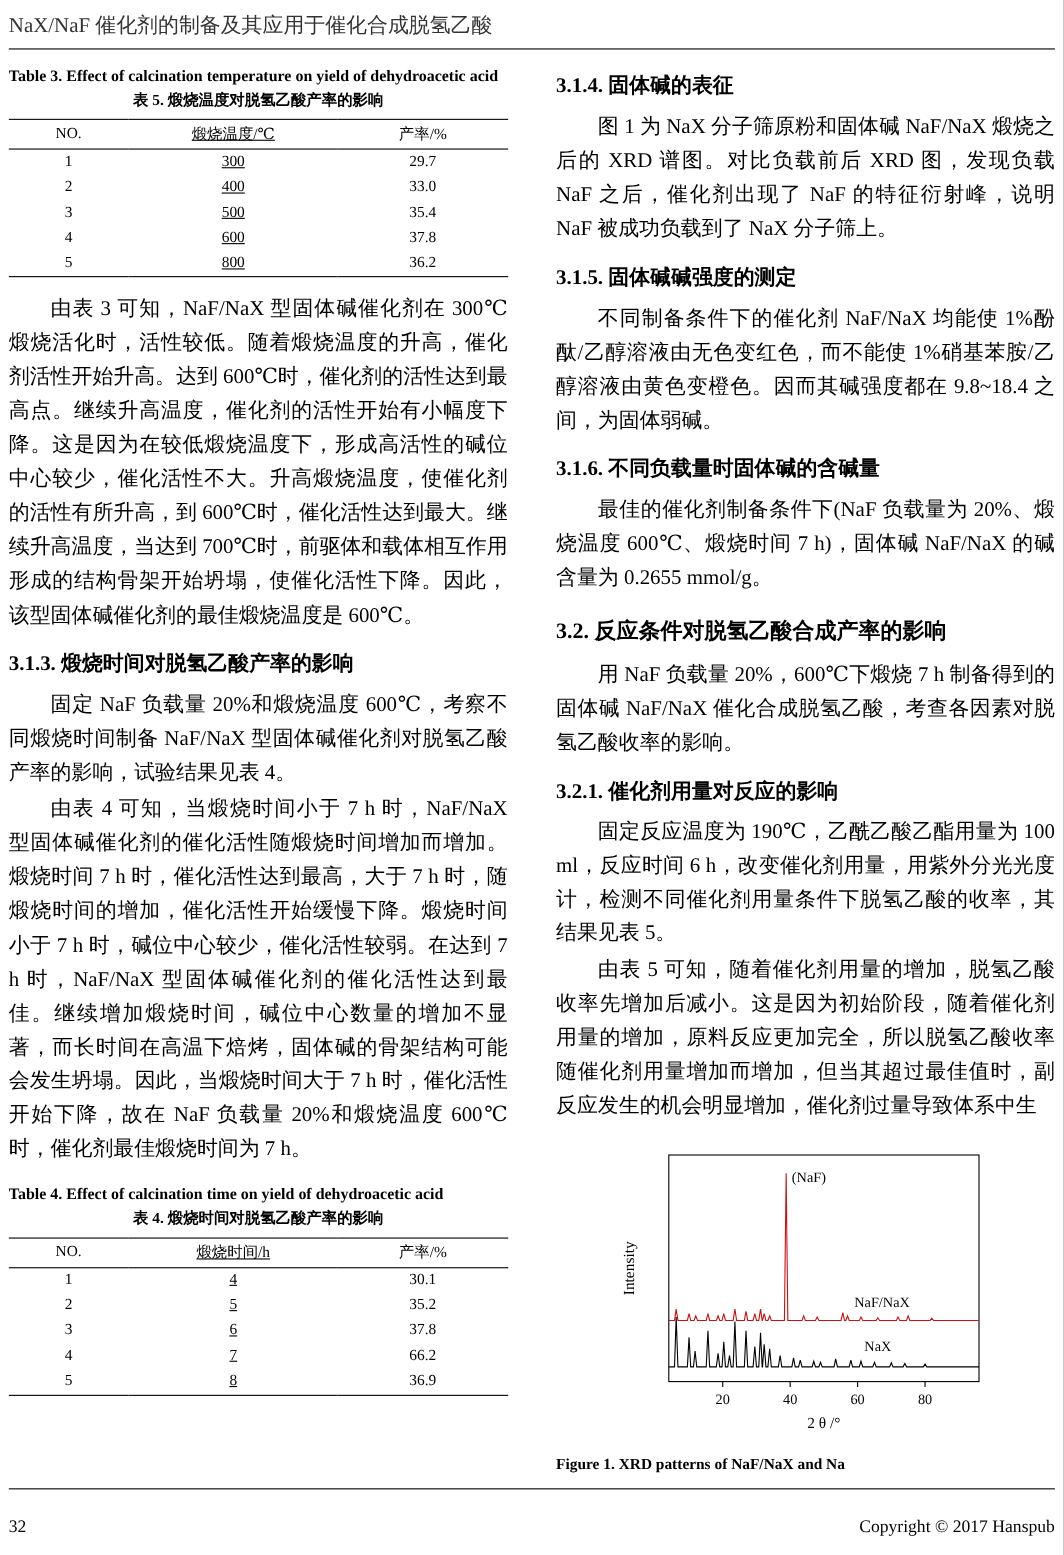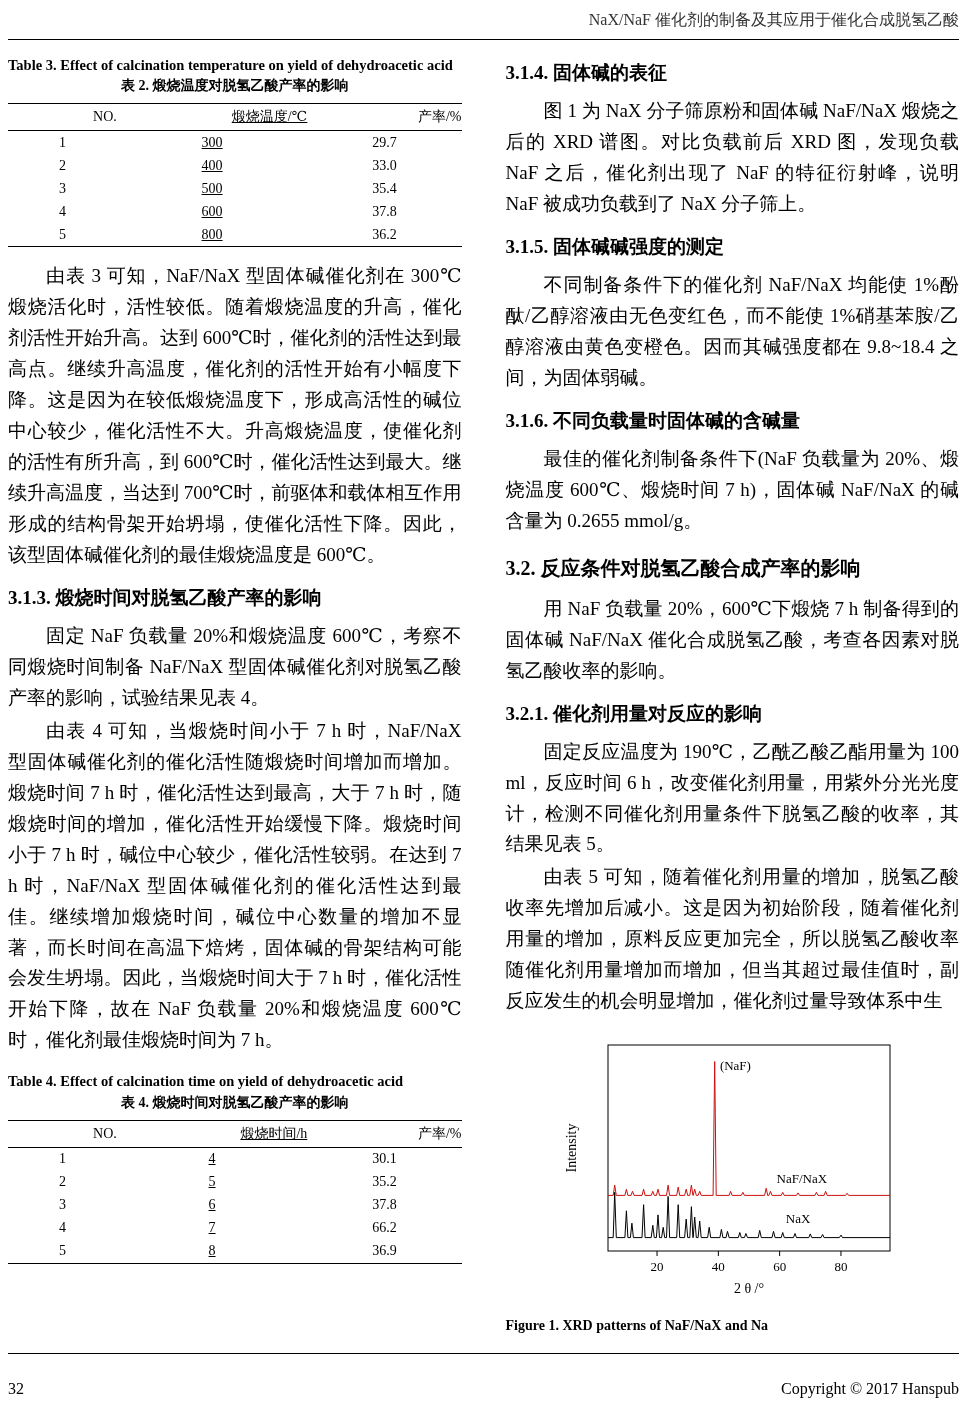--- a/index.html
+++ b/index.html
@@ -1,30 +1,30 @@
 <!DOCTYPE html>
 <html><head>
 <meta charset="utf-8">
 <style>
   html,body{margin:0;padding:0;background:#888;}
   .page{
     width:967px;height:1414px;background:#ffffff;margin:0 auto;
     font-family:"Liberation Serif","DejaVu Serif",serif;color:#000;
     position:relative;box-sizing:border-box;padding:6px 8px 0 8px;overflow:hidden;
   }
-  header.running{ text-align:right;font-size:16px;padding:4px 0 8px;border-bottom:1px solid #000;color:#333;}
+  header.running{ text-align:left;font-size:19px;padding:4px 0 8px;border-bottom:1px solid #000;color:#333;}
   .columns{display:flex;gap:44px;margin-top:16px;}
   .col{flex:1;min-width:0;}
   
   .table-block{margin-bottom:14px;}
   .tbl-title-en{font-weight:bold;text-align:left;font-size:14.5px;line-height:1.25;}
   .tbl-title-zh{font-weight:bold;text-align:center;font-size:14px;margin:3px 0 8px;}
   table.data{width:100%;border-collapse:collapse;border-top:1.5px solid #000;border-bottom:1.5px solid #000;font-size:14px;}
   table.data thead tr{border-bottom:1px solid #000;}
-  table.data th{font-weight:normal;text-align:right;padding:4px 0;}
+  table.data th{font-weight:normal;text-align:center;padding:4px 0;}
   table.data td{text-align:center;padding:3.5px 0;}
   table.data th:nth-child(1),table.data td:nth-child(1){width:24%;}
   table.data th:nth-child(2),table.data td:nth-child(2){width:42%;text-decoration:underline;}
   table.data th:nth-child(3),table.data td:nth-child(3){width:34%;}
   
   p.body{font-size:19px;line-height:1.63;text-align:justify;text-indent:2em;margin:0 0 2px 0;}
   h3.sec{font-size:19px;font-weight:bold;margin:14px 0 10px 0;}
   h2.sec{font-size:20px;font-weight:bold;margin:18px 0 12px 0;}
   
   figure.xrd{margin:18px 0 0 0;text-align:center;}
@@ -46,21 +46,21 @@
   <header class="running">
     <span>NaX/NaF 催化剂的制备及其应用于催化合成脱氢乙酸</span>
   </header>
 
   <div class="columns">
 
     <div class="col">
 
       <div class="table-block">
         <div class="tbl-title-en">Table 3. Effect of calcination temperature on yield of dehydroacetic acid</div>
-        <div class="tbl-title-zh">表 2.  煅烧温度对脱氢乙酸产率的影响</div>
+        <div class="tbl-title-zh">表 5.  煅烧温度对脱氢乙酸产率的影响</div>
         <table class="data">
             <thead>
               <tr>
                 <th>NO.</th>
                 <th>煅烧温度/℃</th>
                 <th>产率/%</th>
               </tr>
             </thead>
             <tbody>
               <tr>

